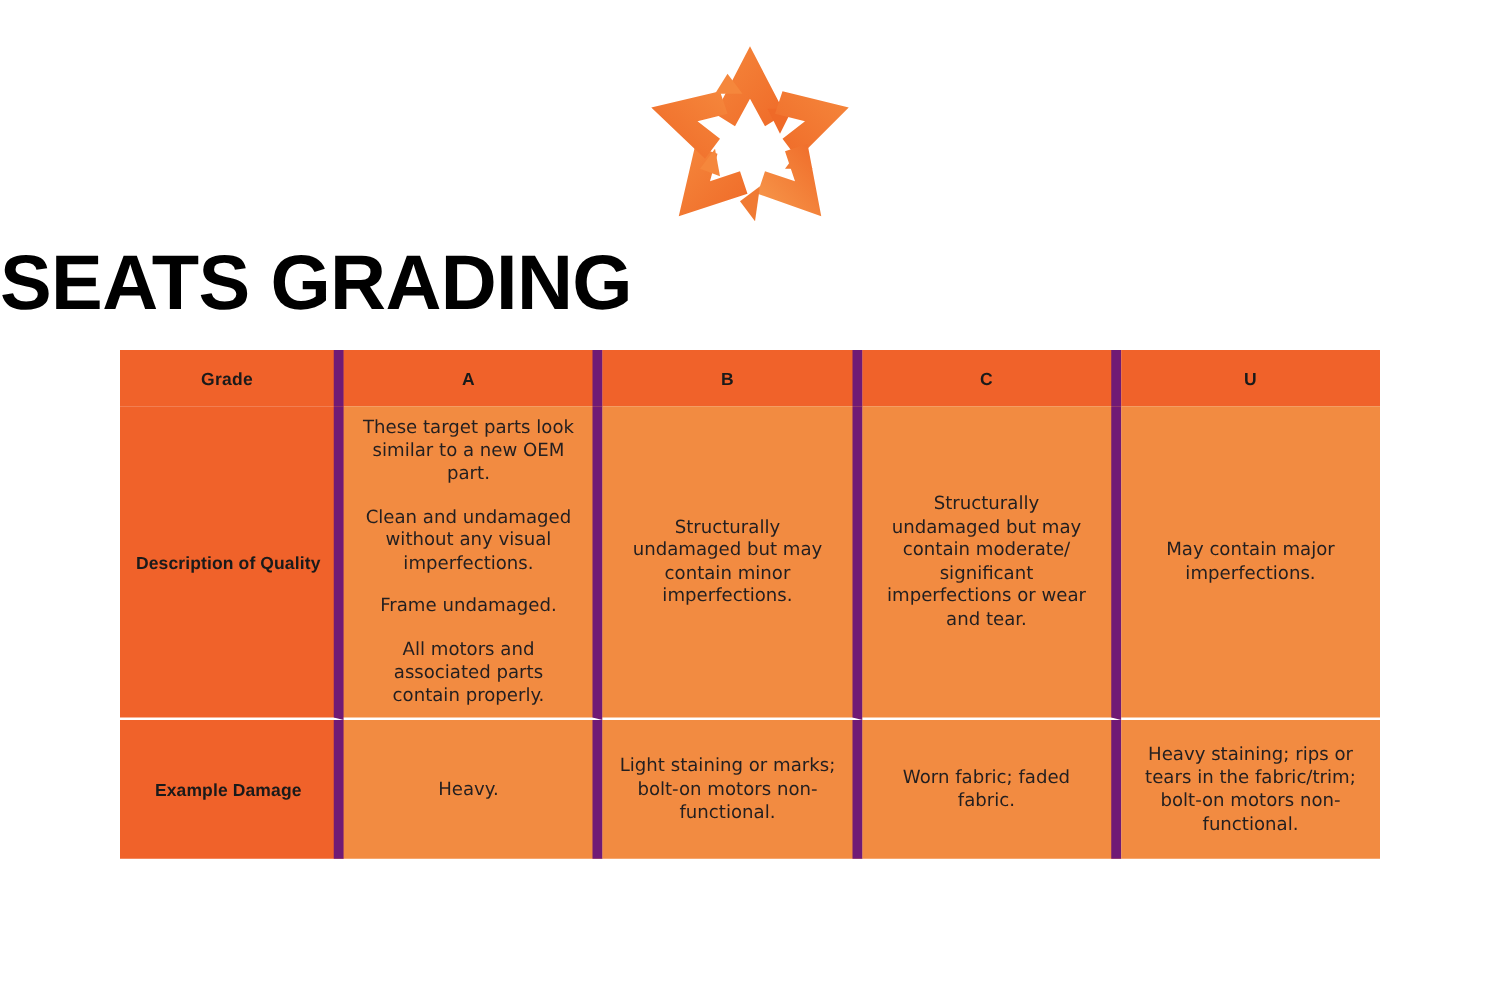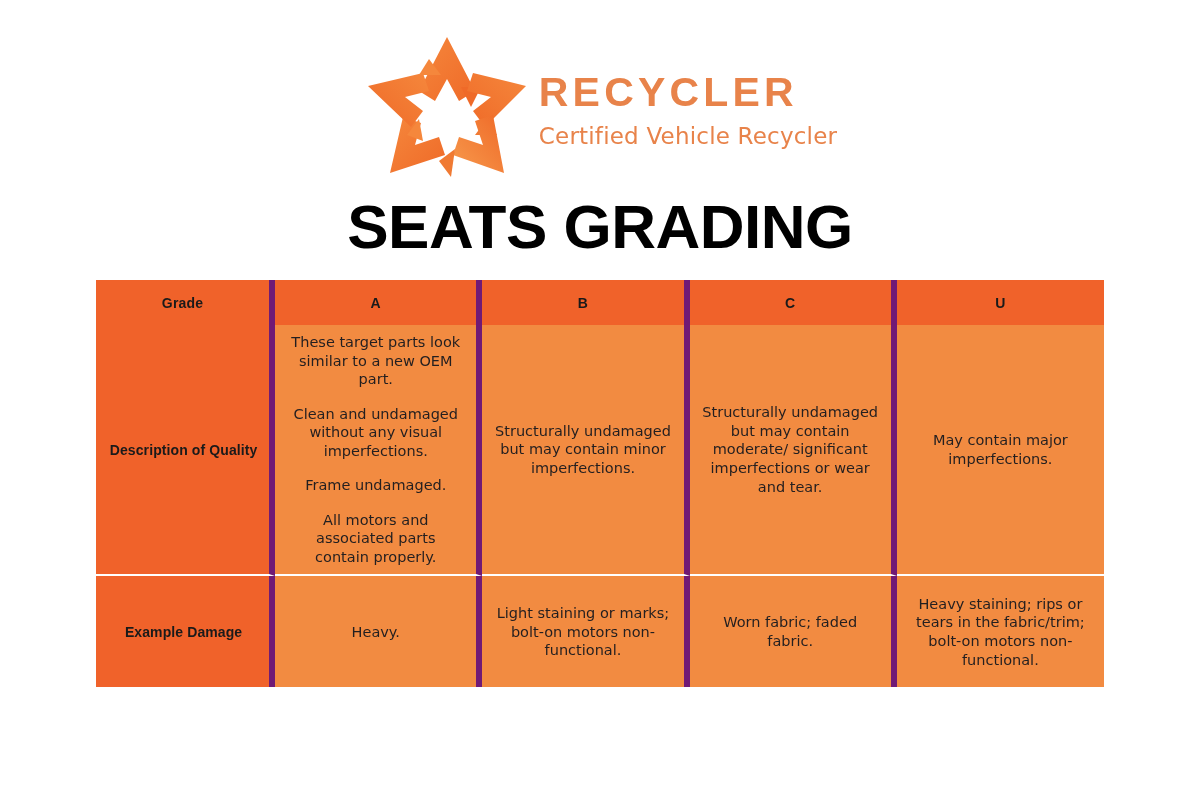--- a/index.html
+++ b/index.html
@@ -65,21 +65,21 @@
     margin-top: 12px;
     letter-spacing: 0.2px;
   }
 
   
   .page-title {
     position: absolute;
     left: 0;
     top: 196px;
     width: 1200px;
-    text-align: center;
+    text-align: left;
     font-family: "Liberation Sans", sans-serif;
     font-size: 62px;
     font-weight: bold;
     color: #000000;
     letter-spacing: -0.5px;
     line-height: 1;
   }
 
   
   .grading-table {
@@ -87,21 +87,21 @@
     left: 96px;
     top: 280px;
     width: 1008px;
     border-collapse: separate;
     border-spacing: 0;
     background: #ffffff;
     table-layout: fixed;
   }
   .grading-table td,
   .grading-table th {
-    border-right: 6px solid #701a75;
+    border-right: 8px solid #701a75;
     border-bottom: 2px solid #ffffff;
     vertical-align: middle;
     text-align: center;
     padding: 6px 10px;
     box-sizing: border-box;
   }
   .grading-table tr > *:last-child {
     border-right: none;
   }
   .grading-table tr:last-child > * {
@@ -183,24 +183,20 @@
 
         <path d="M141 142 L90 124 L96 106 L120 114 L112 90 L130 84 Z" fill="url(#g3)"></path>
         <path d="M92 118 L76 130 L88 146 Z" fill="#f07a33"></path>
 
         <path d="M27 142 L40 86 L58 92 L52 114 L76 106 L82 124 Z" fill="url(#g1)"></path>
         <path d="M60 110 L44 104 L56 88 Z" fill="#f5873c"></path>
 
         <path d="M5 55 L60 42 L66 60 L42 66 L60 80 L48 96 Z" fill="url(#g2)"></path>
         <path d="M56 44 L66 28 L78 44 Z" fill="#f5873c"></path>
       </svg>
-      <div class="logo-text">
-        <div class="logo-wordmark">RECYCLER</div>
-        <div class="logo-tagline">Certified Vehicle Recycler</div>
-      </div>
     </div>
   </div>
 
   <div class="page-title">SEATS GRADING</div>
 
   <table class="grading-table">
     <colgroup>
       <col class="c-label">
       <col class="c-grade">
       <col class="c-grade">

